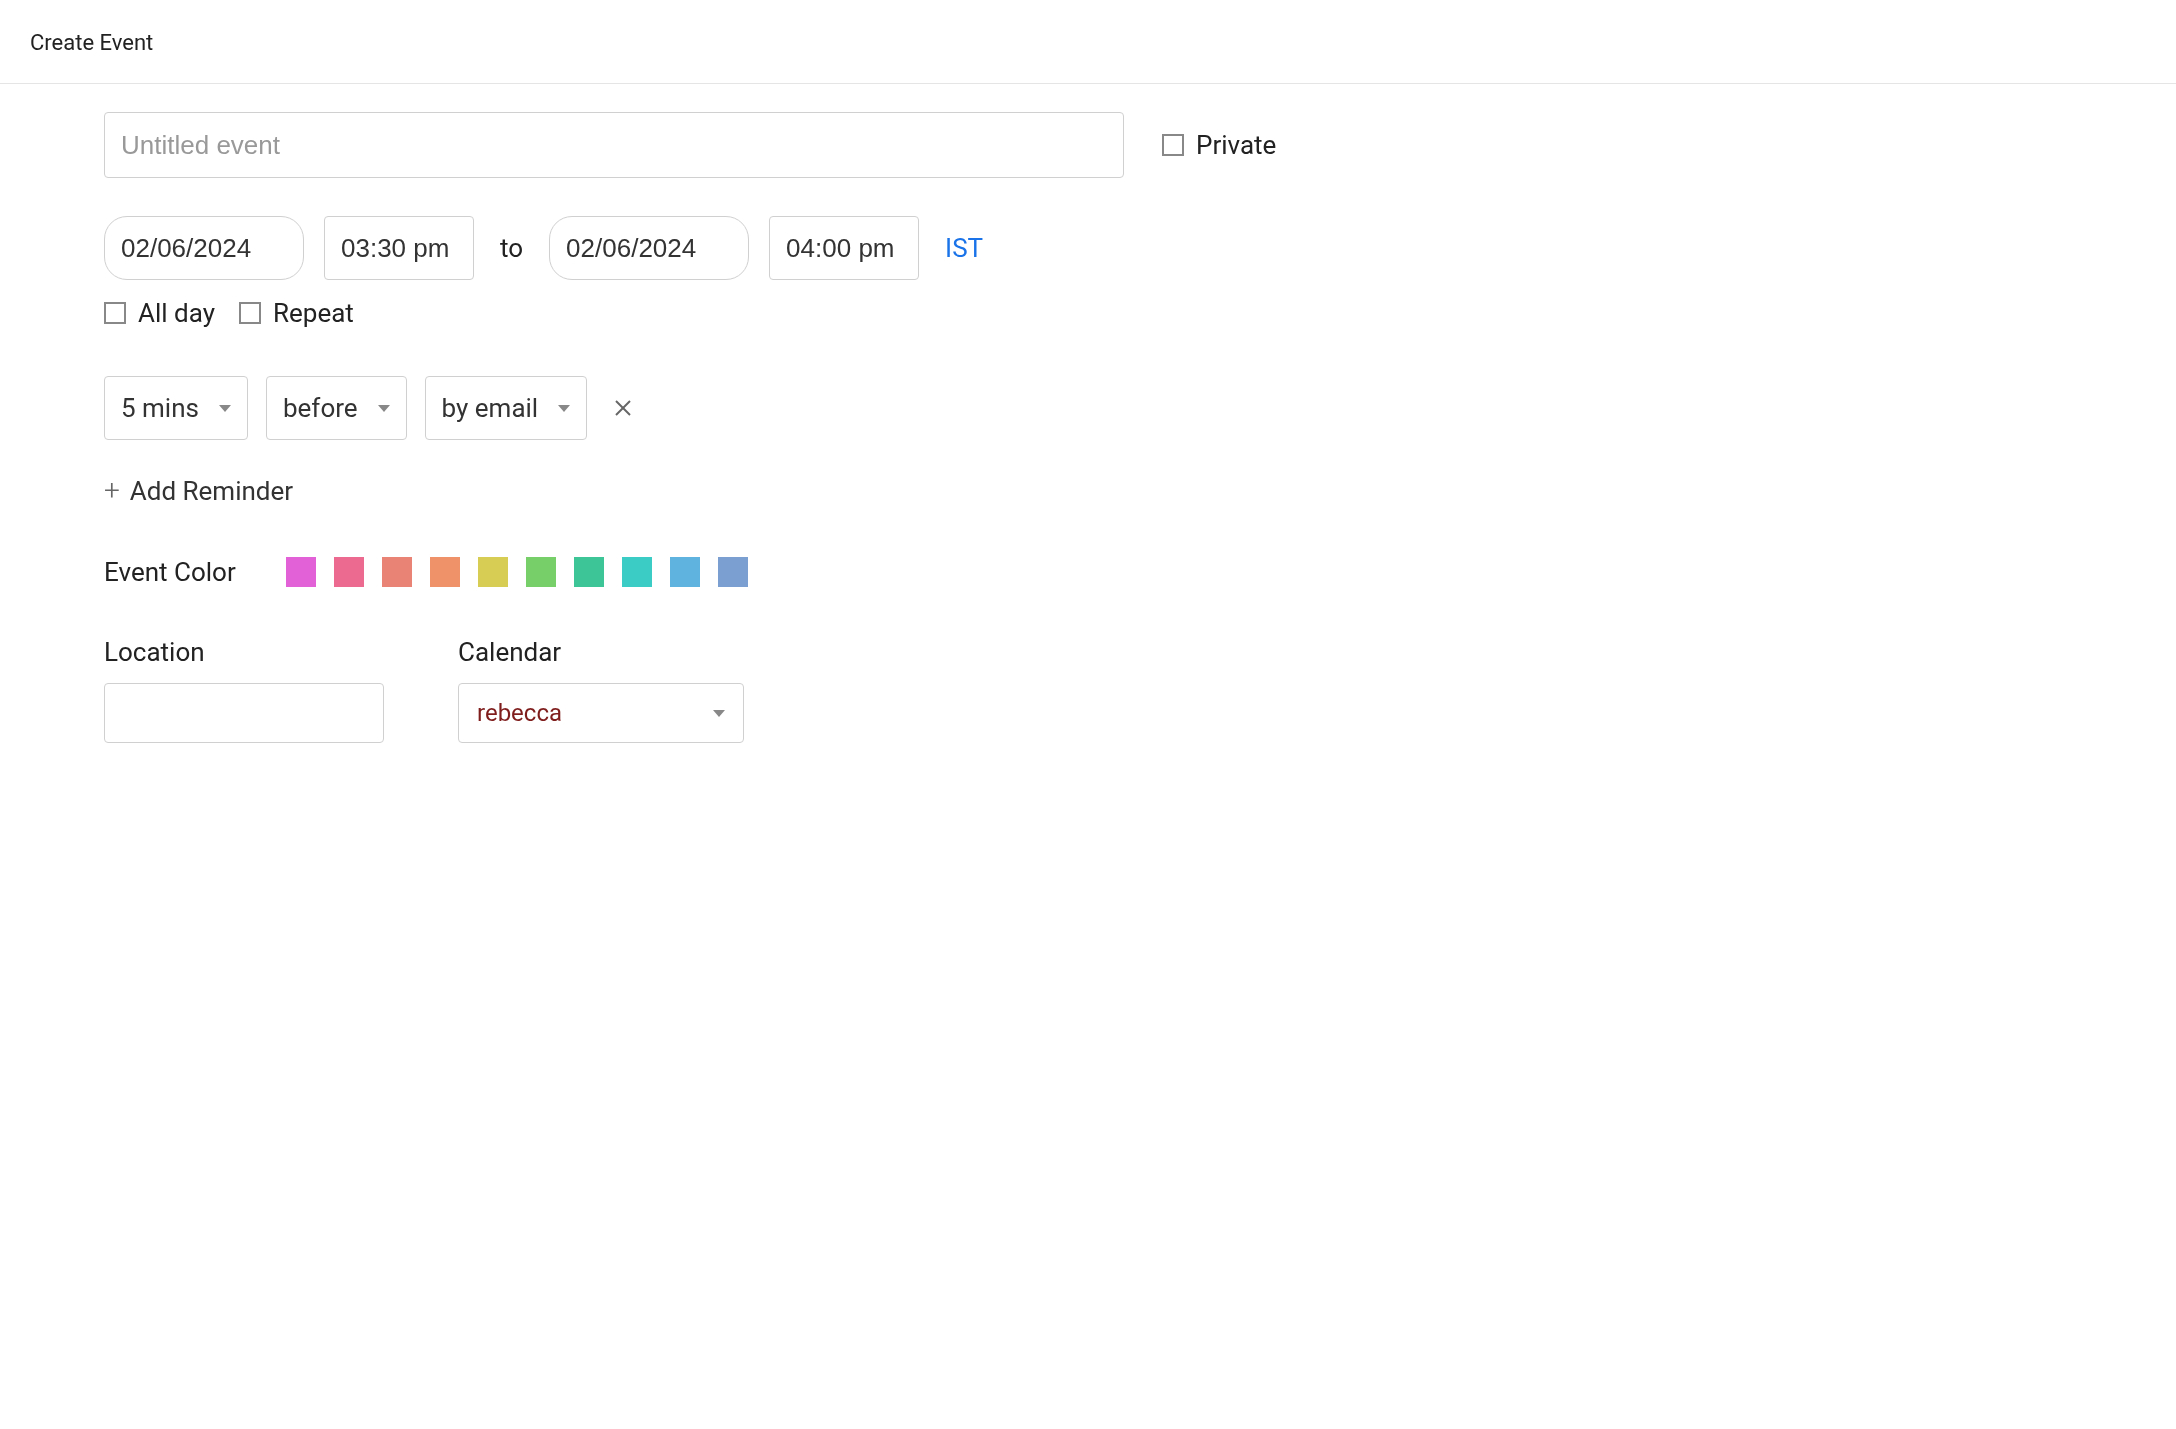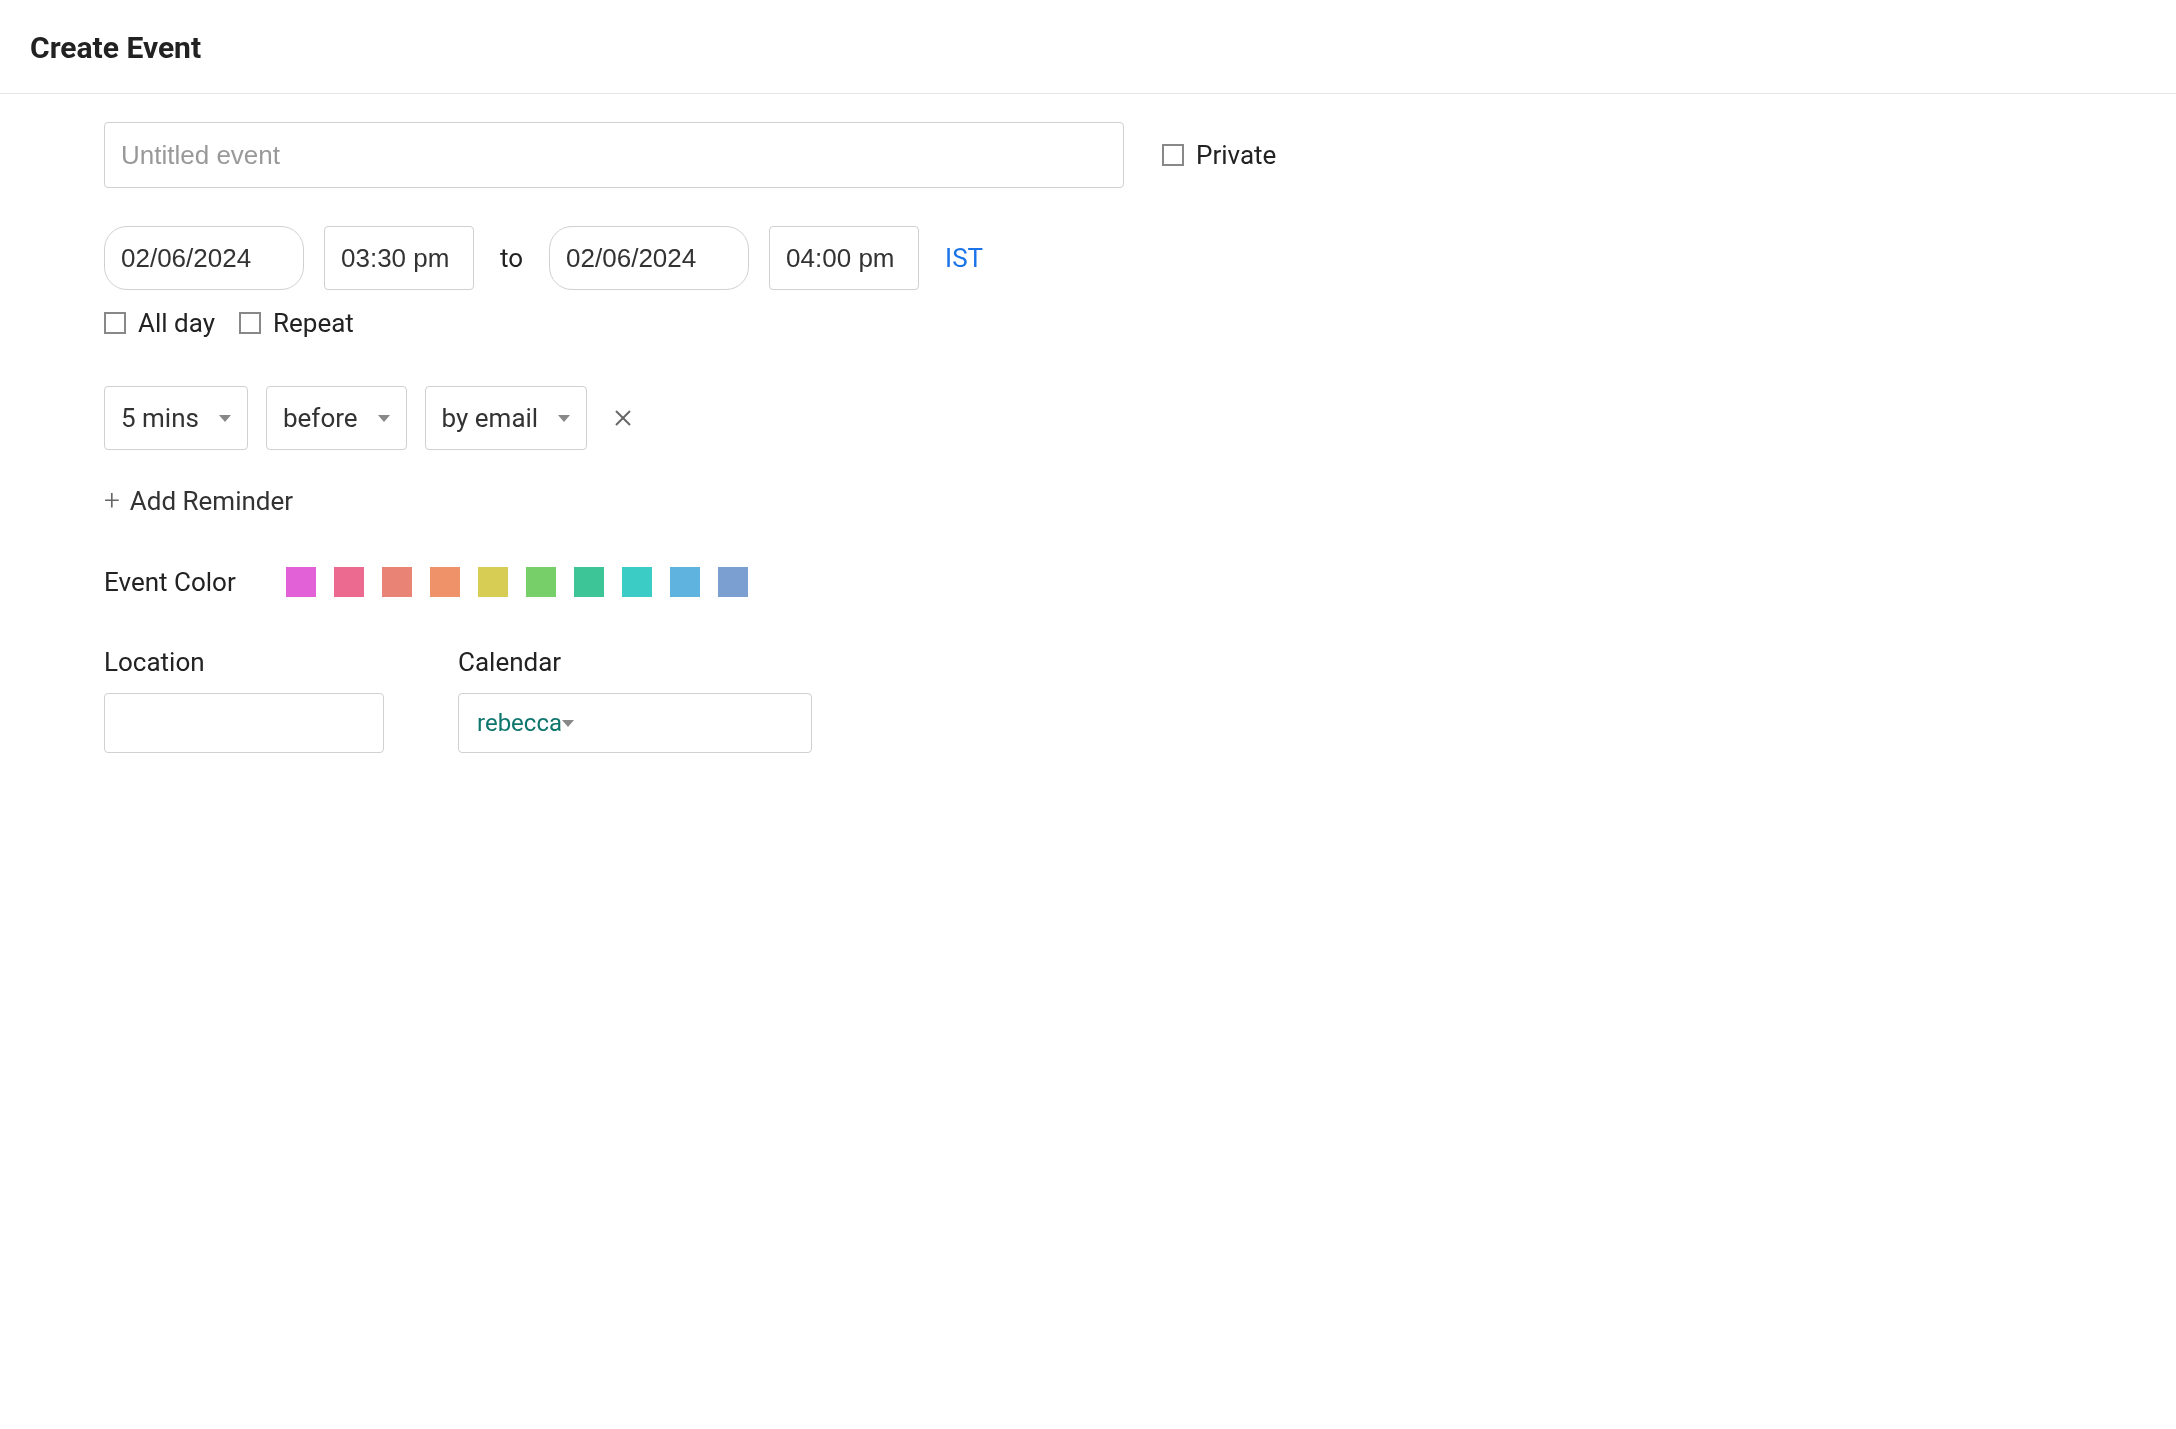--- a/index.html
+++ b/index.html
@@ -10,22 +10,22 @@
     body {
       font-family: -apple-system, BlinkMacSystemFont, "Segoe UI", Roboto, "Helvetica Neue", Arial, sans-serif;
       background: #fff;
       color: #222;
     }
     .header {
       padding: 30px 30px 28px 30px;
       border-bottom: 1px solid #e5e5e5;
     }
     .header h1 {
-      font-size: 30px;
-      font-weight: 700;
+      font-size: 22px;
+      font-weight: 400;
       color: #222;
     }
     .content {
       padding: 28px 75px;
       margin-left: 29px;
     }
     .row {
       display: flex;
       align-items: center;
       margin-bottom: 28px;
@@ -164,31 +164,31 @@
     }
     .location-input {
       width: 280px;
       height: 60px;
       border: 1px solid #d0d0d0;
       border-radius: 4px;
       font-size: 24px;
       padding: 0 14px;
     }
     .calendar-select {
-      width: 354px;
+      width: 286px;
       height: 60px;
       border: 1px solid #d0d0d0;
       border-radius: 4px;
       font-size: 24px;
       padding: 0 18px;
       display: flex;
       align-items: center;
-      justify-content: flex-start;
-      cursor: pointer;
-      color: #0f766e;
+      justify-content: space-between;
+      cursor: pointer;
+      color: #7f1d1d;
     }
     .row-reminder {
       gap: 18px;
       margin-bottom: 34px;
     }
     .private-wrap {
       margin-left: 22px;
     }
   </style>
 </head>

